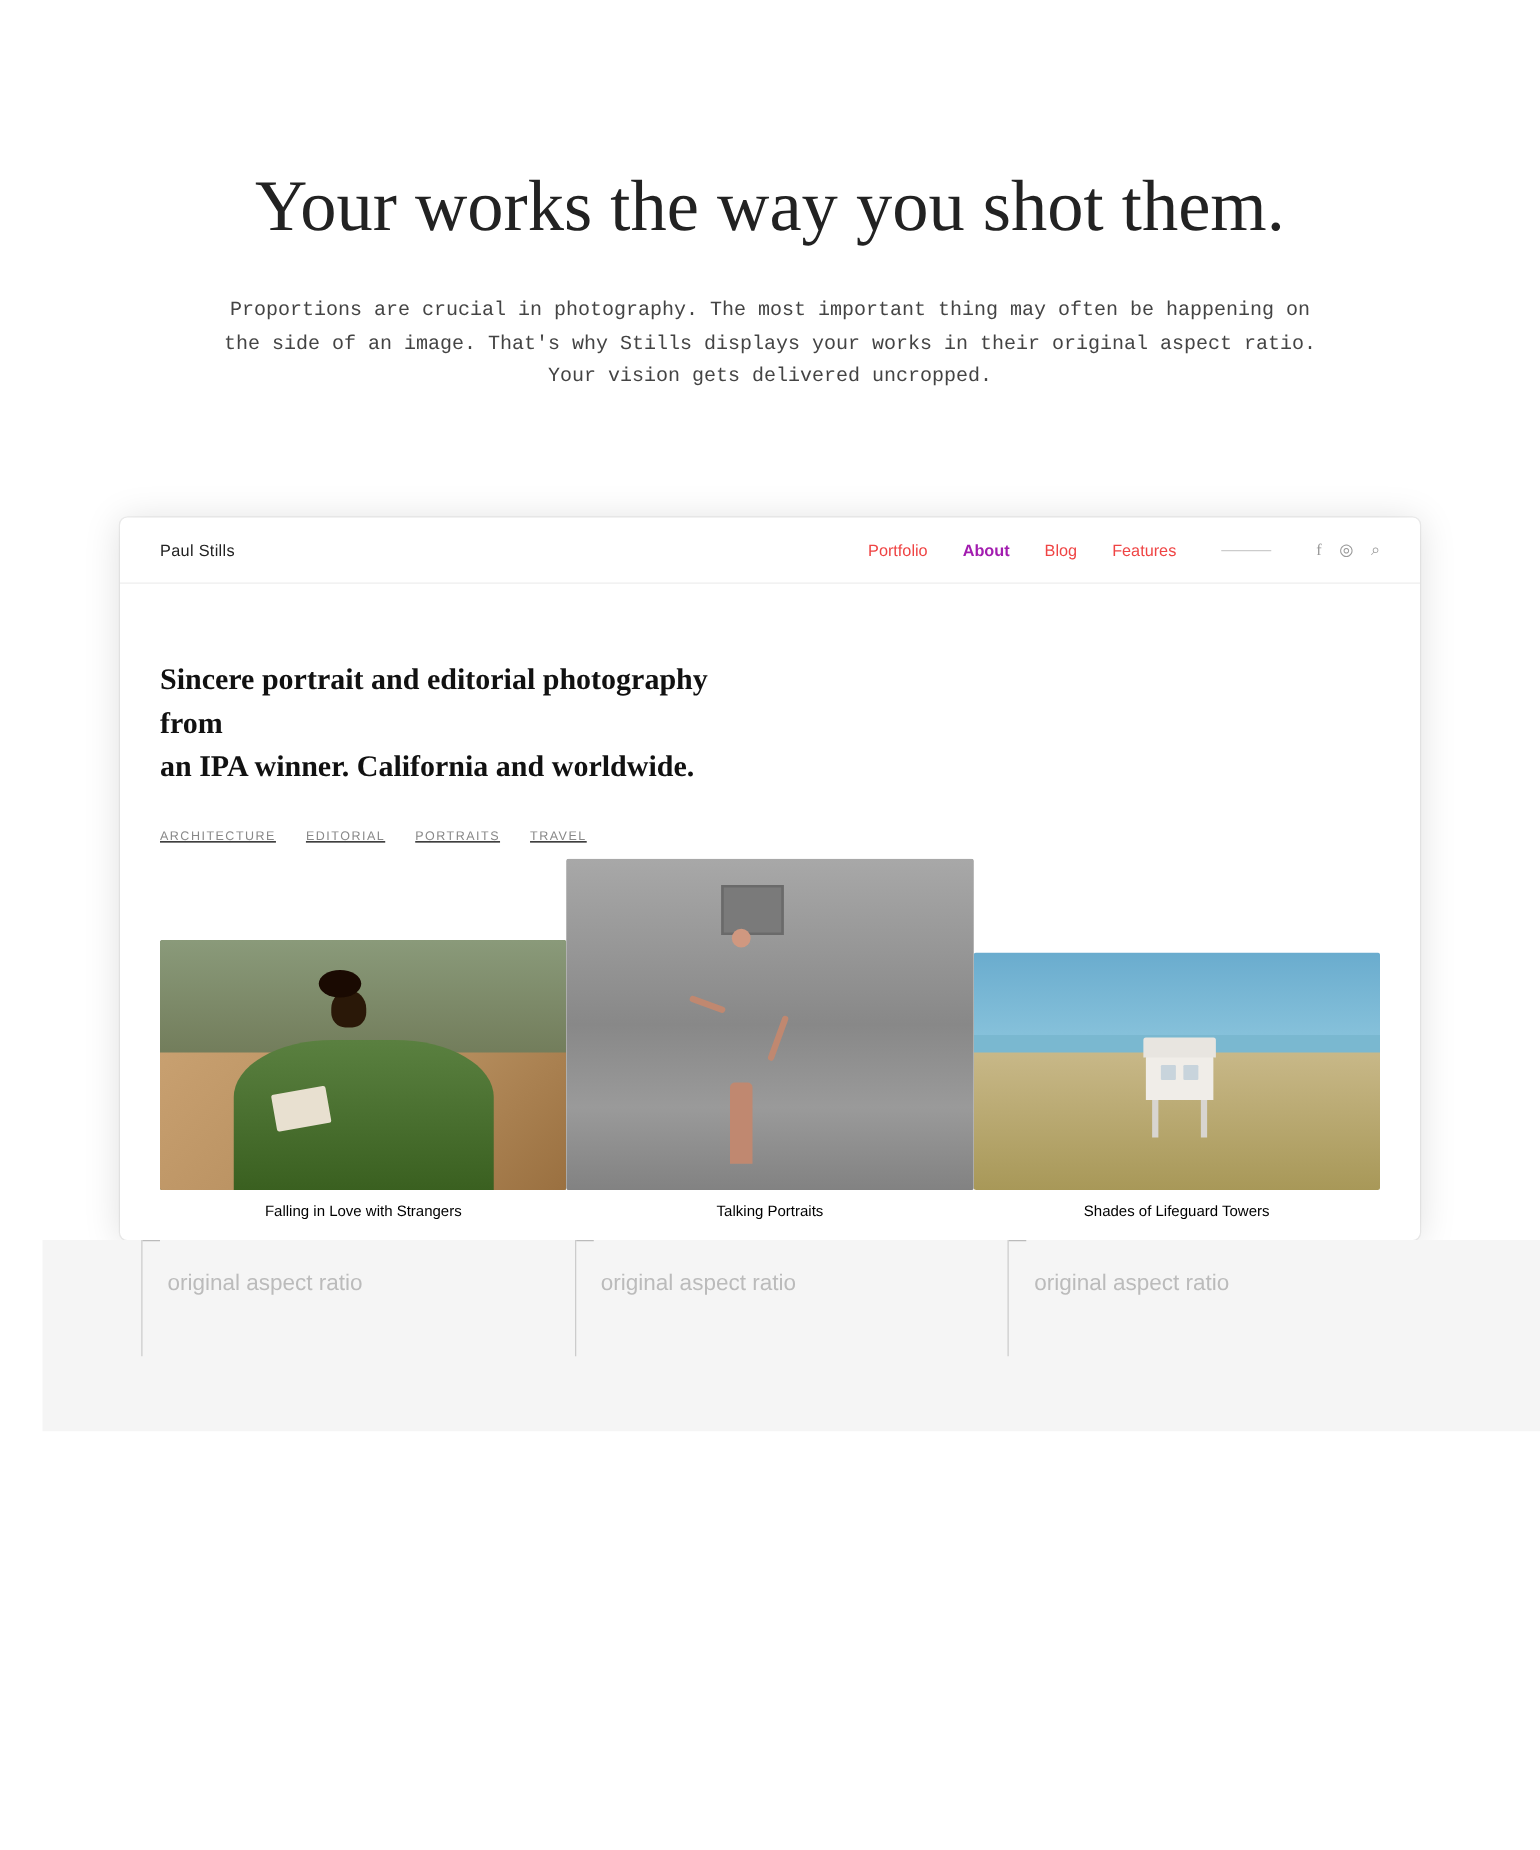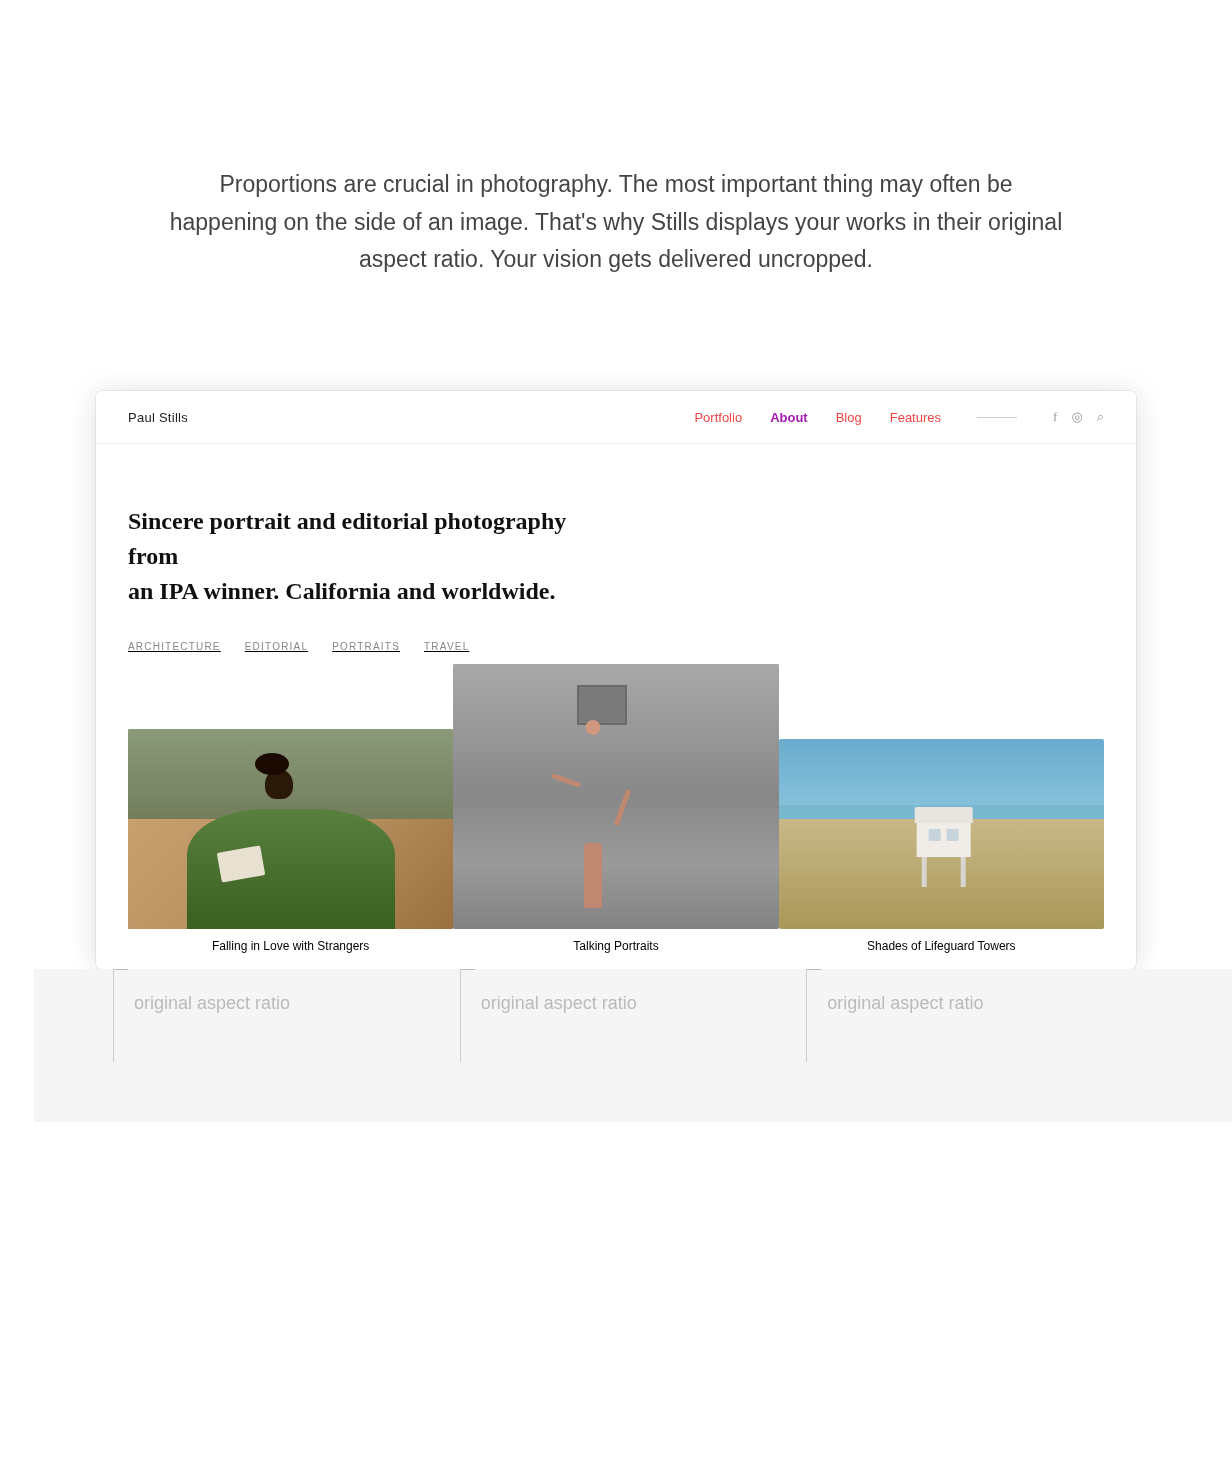--- a/index.html
+++ b/index.html
@@ -20,26 +20,26 @@
     }
     .main-heading {
       font-size: 58px;
       font-weight: 400;
       color: #222;
       line-height: 1.2;
       font-family: Georgia, serif;
       margin-bottom: 36px;
     }
     .sub-text {
-      font-size: 23px;
+      font-size: 16px;
       color: #444;
       line-height: 1.65;
-      font-family: Liberation Sans, sans-serif;
+      font-family: Liberation Mono, monospace;
       max-width: 900px;
-      margin: 12px auto;
+      margin: 0 auto;
     }
 
     
     .browser-area {
       margin: 60px auto 0;
       padding: 0 30px;
       max-width: 1100px;
     }
 
     .browser-window {
@@ -192,20 +192,21 @@
       font-family: Arial, sans-serif;
       padding-top: 10px;
     }
   </style>
 </head>
 <body>
 
 <div class="top-section">
   <h1 class="main-heading">
     <br>
+    <span>Your works the way you shot them.</span>
   </h1>
   <p class="sub-text">Proportions are crucial in photography. The most important thing may often be happening on the side of an image. That's why Stills displays your works in their original aspect ratio. Your vision gets delivered uncropped.</p>
 </div>
 
 <div class="browser-area">
   <div class="browser-window">
 
     <nav class="site-nav">
       <span class="site-logo">Paul Stills</span>
       <div class="nav-links">

